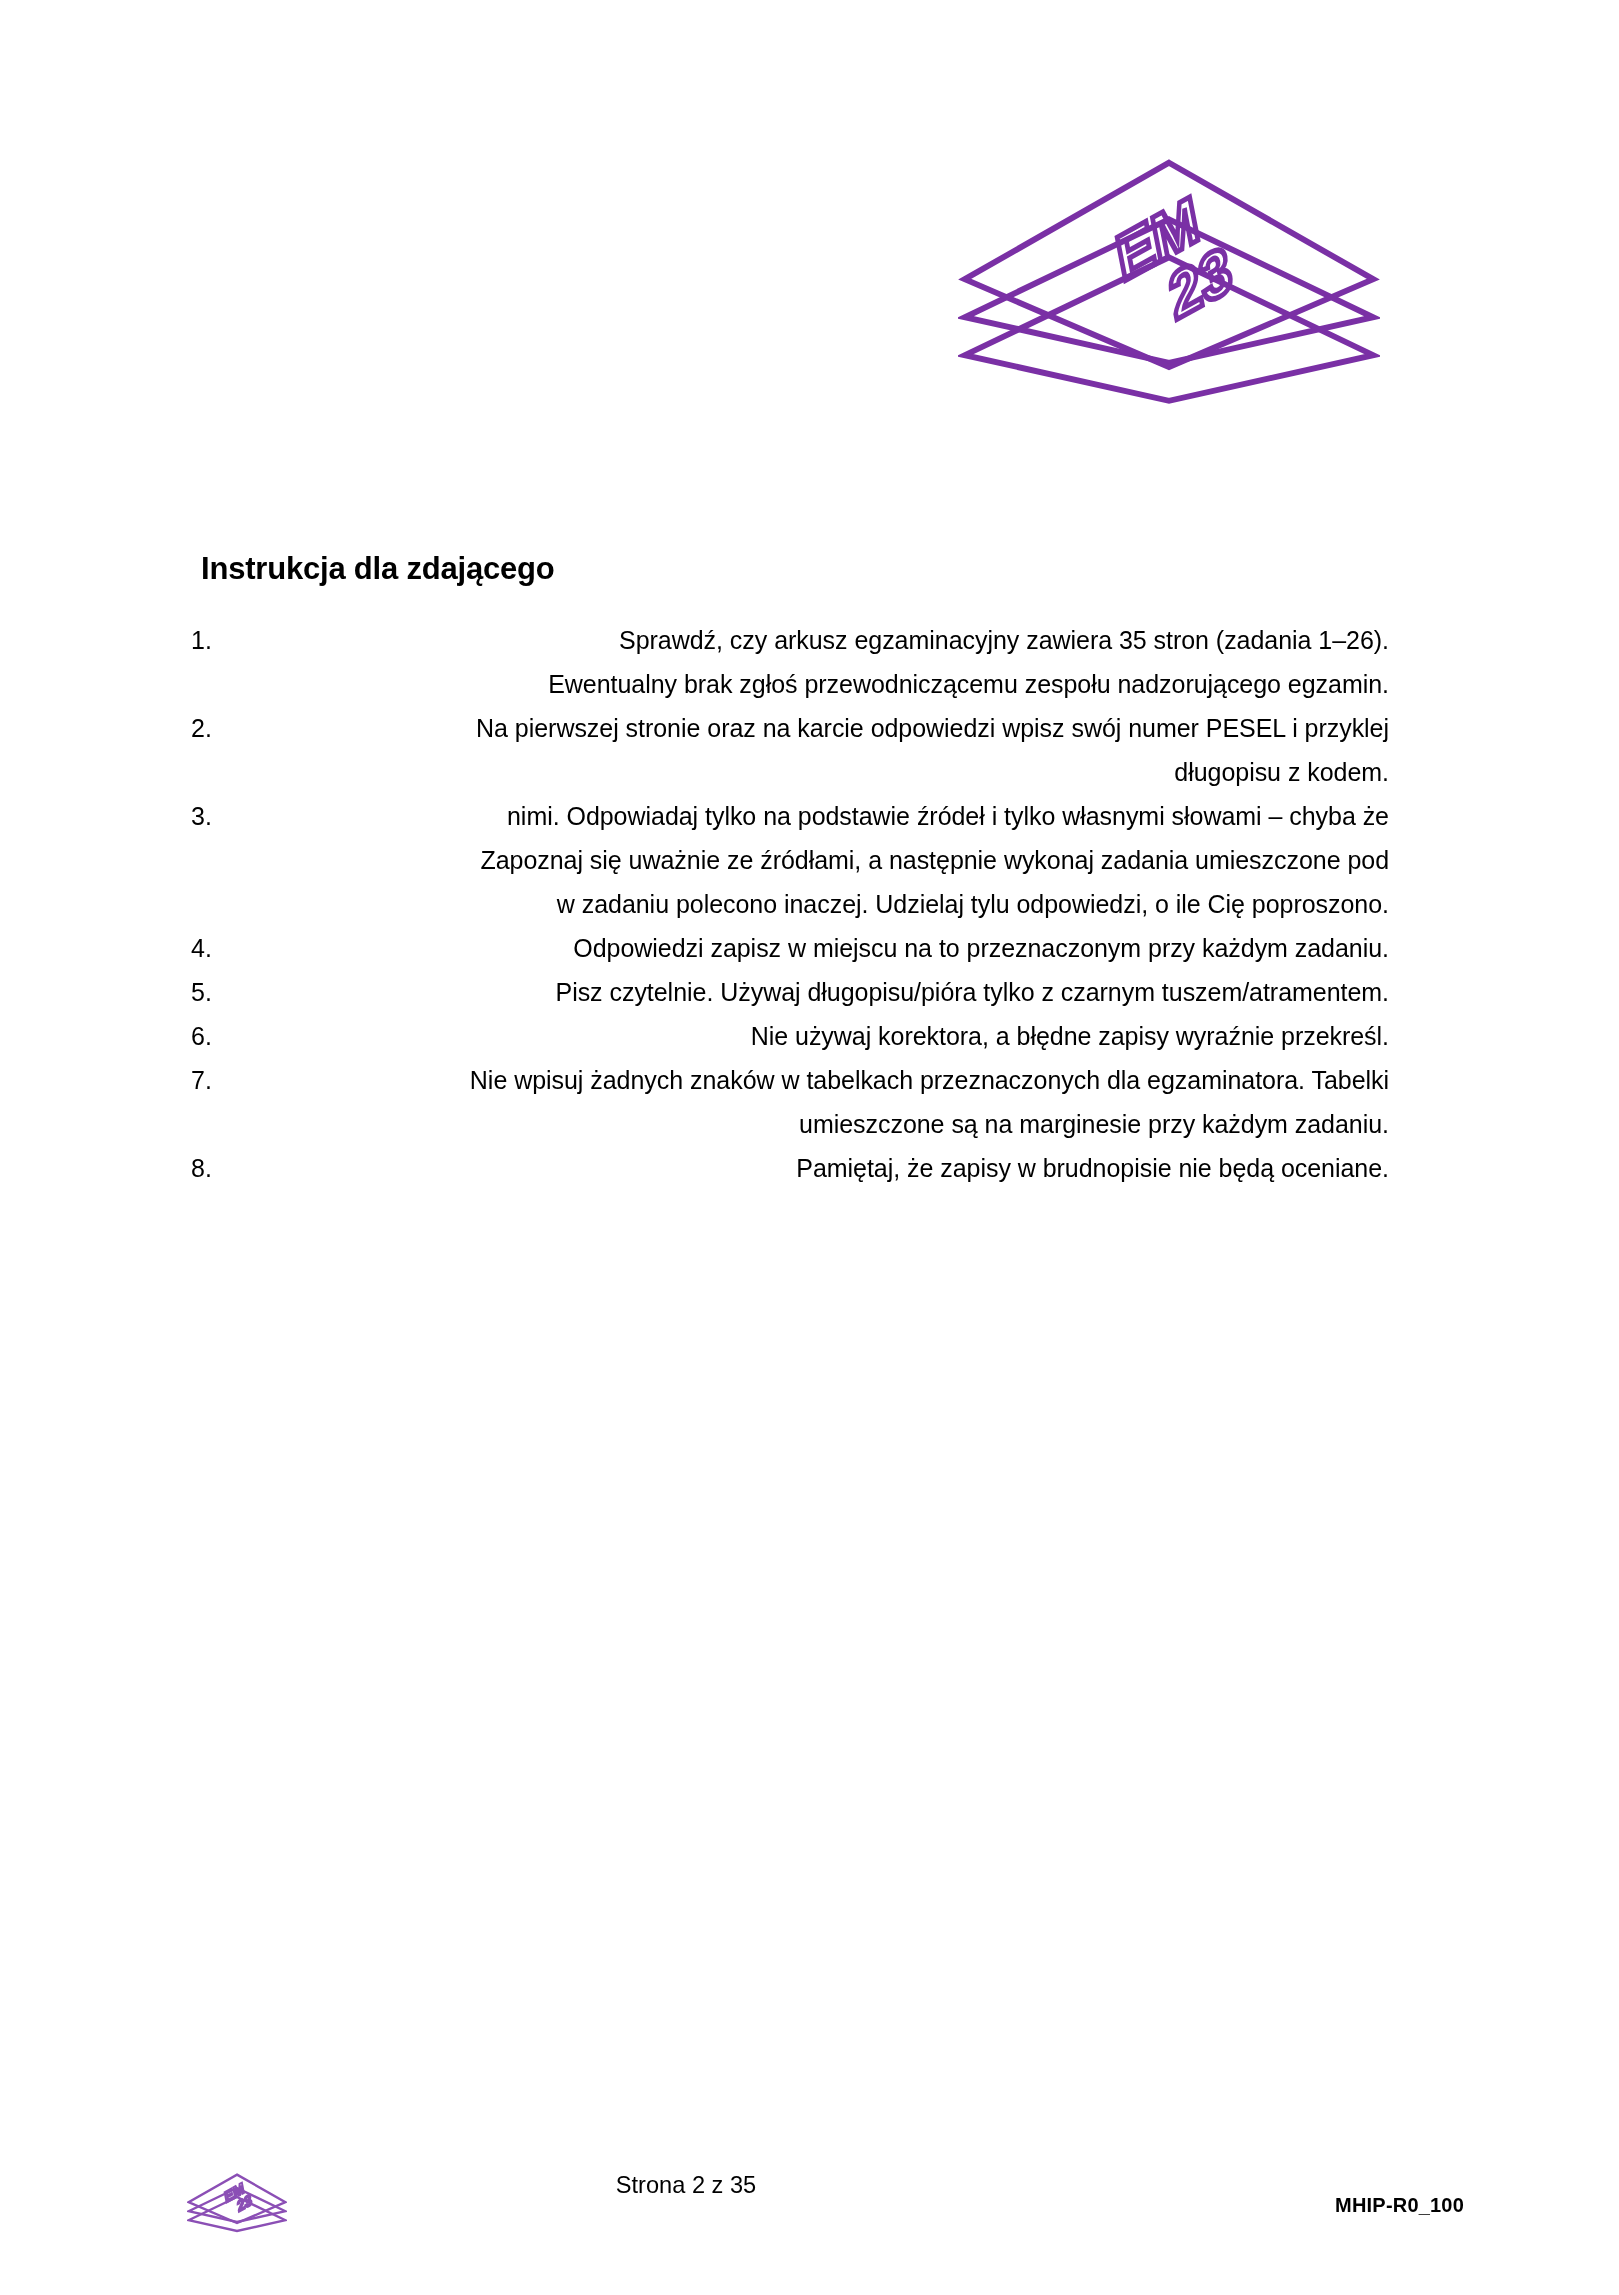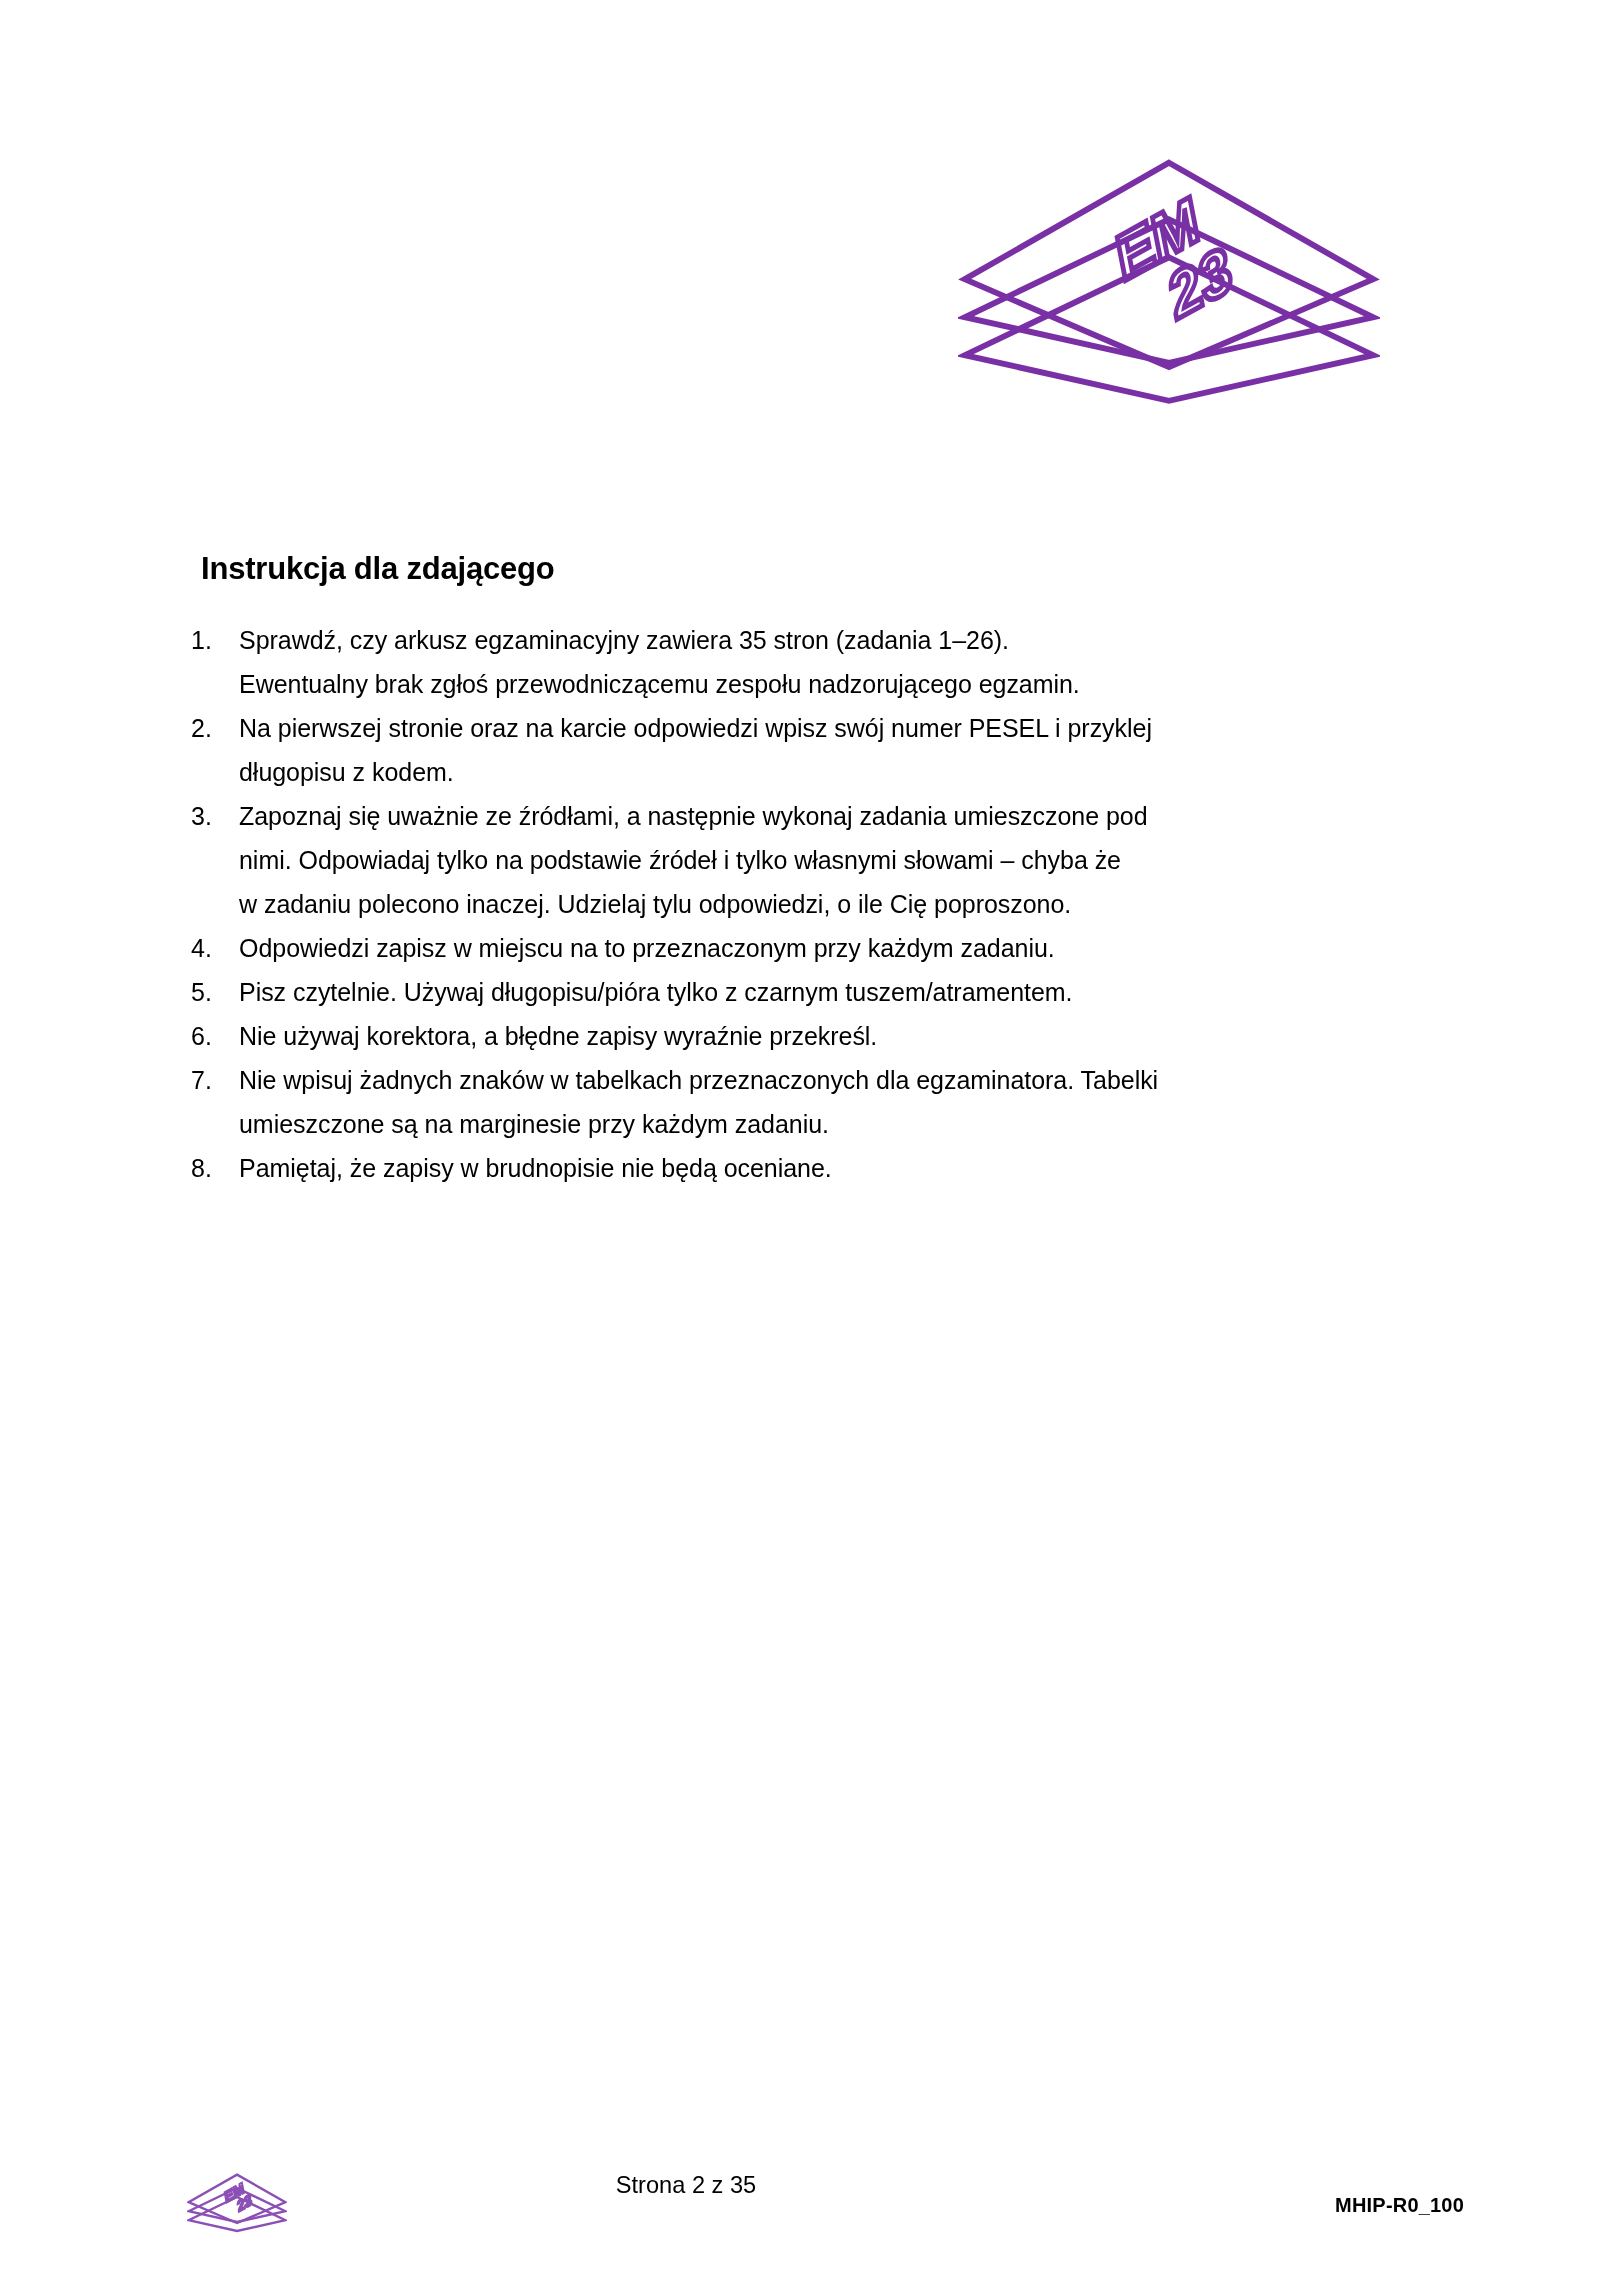--- a/index.html
+++ b/index.html
@@ -70,20 +70,21 @@
   }
   .item-text {
     font-size: 25px;
     line-height: 44px;
     color: #000000;
     letter-spacing: -0.04px;
   }
   .item-text .ln {
     display: block;
     white-space: nowrap;
+    text-align: right;
   }
 
   
   .footer {
     position: absolute;
     left: 0;
     top: 2150px;
     width: 1620px;
     height: 110px;
   }
@@ -157,22 +158,22 @@
       <span class="item-number">2.</span>
       <div class="item-text">
         <span class="ln">Na pierwszej stronie oraz na karcie odpowiedzi wpisz swój numer PESEL i przyklej</span>
         <span class="ln">długopisu z kodem.</span>
       </div>
     </div>
 
     <div class="list-item">
       <span class="item-number">3.</span>
       <div class="item-text">
+        <span class="ln">nimi. Odpowiadaj tylko na podstawie źródeł i tylko własnymi słowami – chyba że</span>
         <span class="ln">Zapoznaj się uważnie ze źródłami, a następnie wykonaj zadania umieszczone pod</span>
-        <span class="ln">nimi. Odpowiadaj tylko na podstawie źródeł i tylko własnymi słowami – chyba że</span>
         <span class="ln">w zadaniu polecono inaczej. Udzielaj tylu odpowiedzi, o ile Cię poproszono.</span>
       </div>
     </div>
 
     <div class="list-item">
       <span class="item-number">4.</span>
       <div class="item-text">
         <span class="ln">Odpowiedzi zapisz w miejscu na to przeznaczonym przy każdym zadaniu.</span>
       </div>
     </div>

